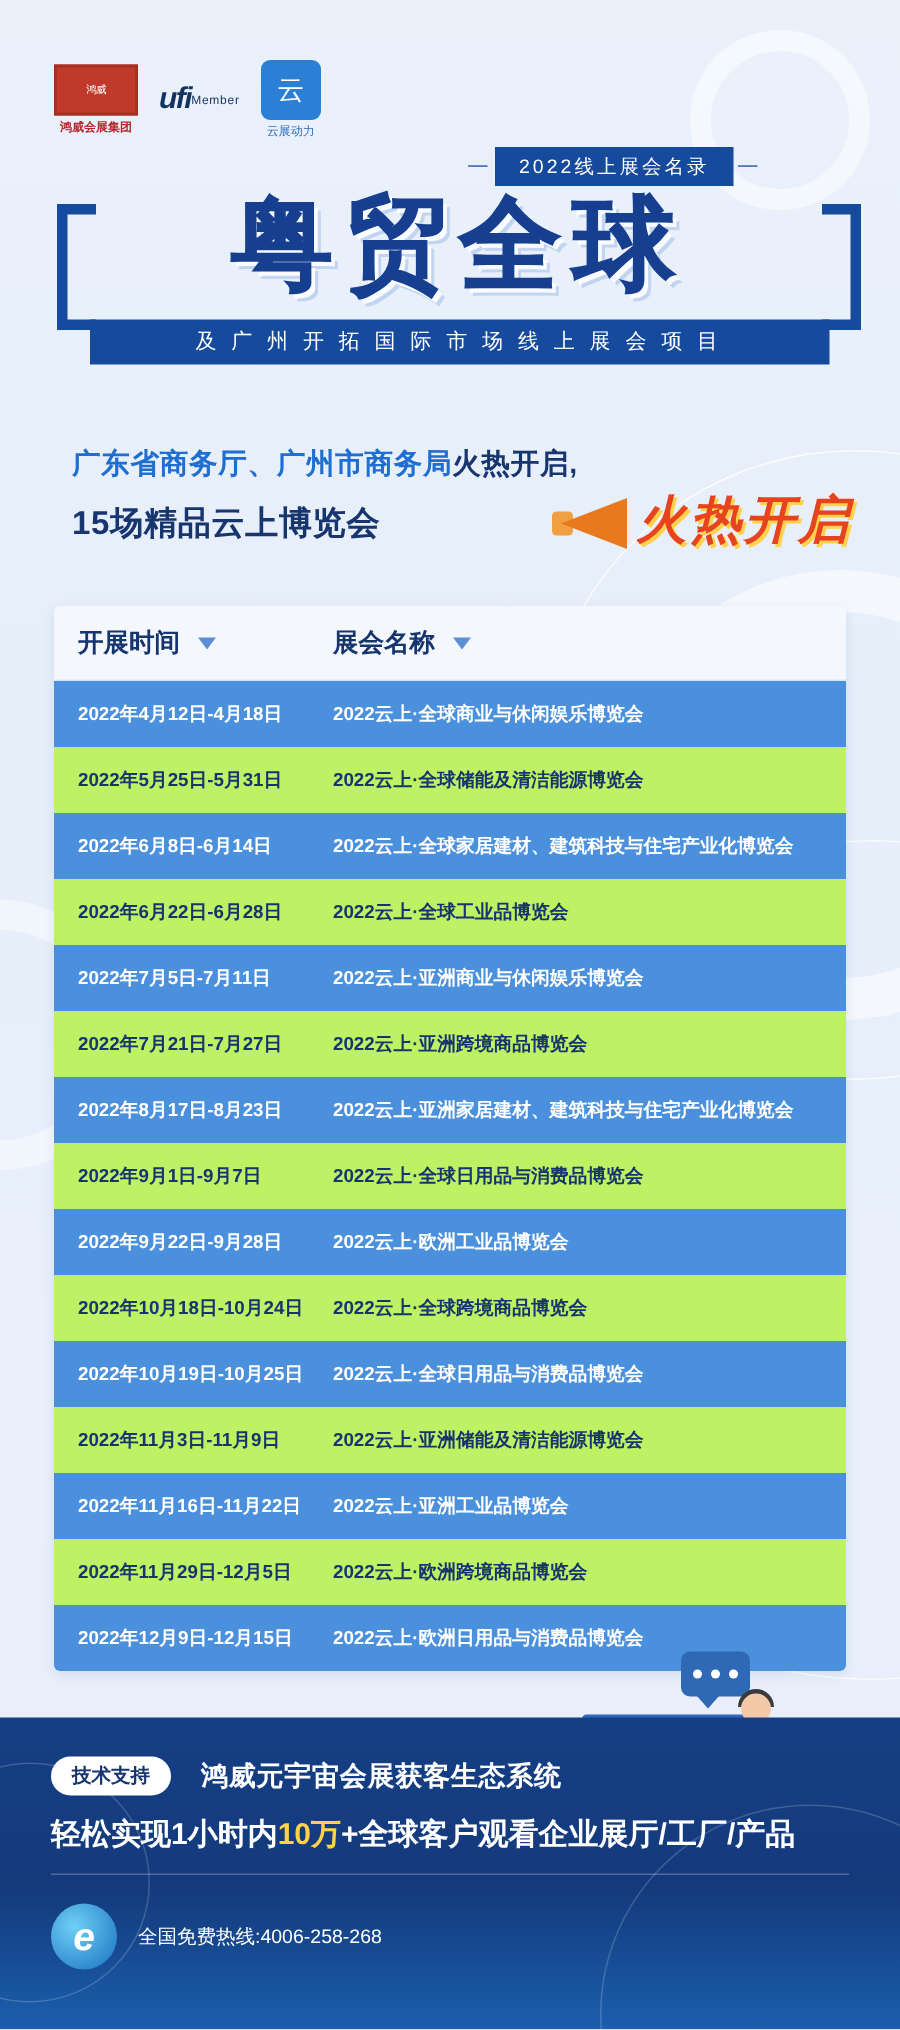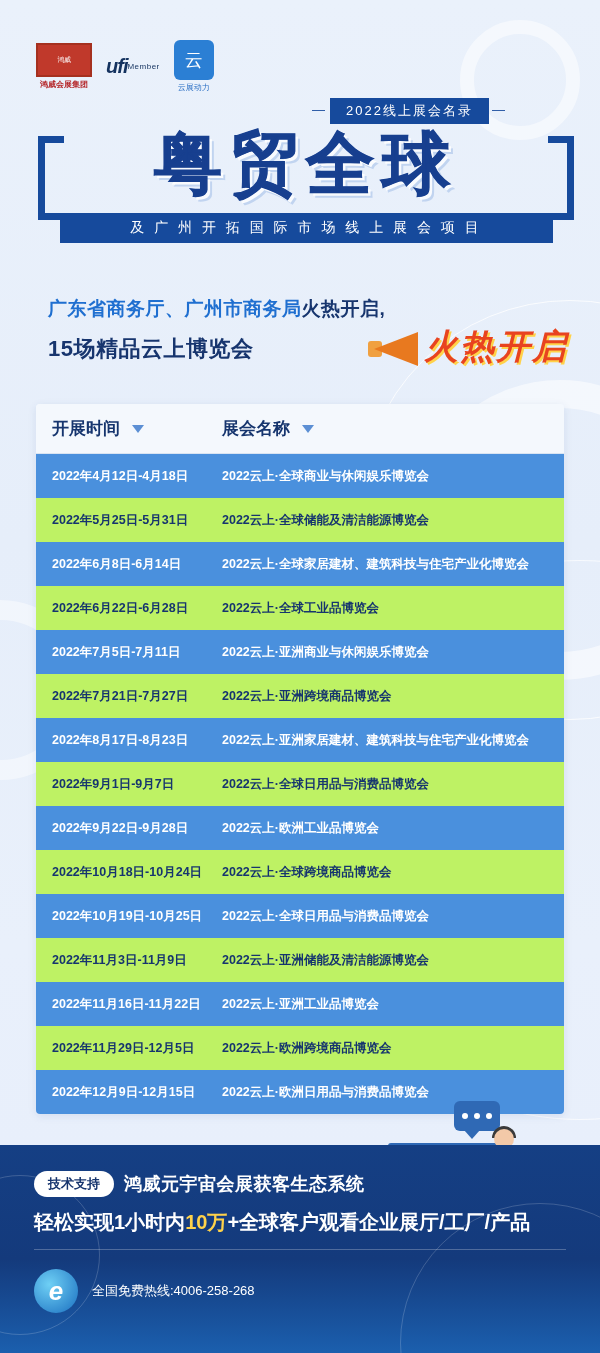--- a/index.html
+++ b/index.html
@@ -183,21 +183,21 @@
     position: absolute; left: 0; bottom: 0; width: 600px; height: 208px;
     background: linear-gradient(180deg, #153f84 0%, #143a7c 55%, #1b5fae 100%);
     overflow: hidden;
   }
   .footer .fdeco {
     position: absolute; border-radius: 50%; border: 1px solid rgba(255,255,255,0.18);
   }
   .fd1 { width: 280px; height: 280px; right: -80px; bottom: -130px; border-width: 30px; border-color: rgba(255,255,255,0.08);}
   .fd2 { width: 160px; height: 160px; left: -60px; top: 30px; border-width: 1px; }
   .footer-top {
-    position: absolute; top: 26px; left: 34px; display: flex; align-items: center; gap: 10px;
+    position: absolute; top: 26px; left: 34px; display: flex; align-items: center; gap: 20px;
   }
   .support-badge {
     background: #ffffff; color: #17356e; font-size: 13px; font-weight: bold;
     border-radius: 13px; padding: 4px 14px; white-space: nowrap;
   }
   .support-title { color: #ffffff; font-size: 18px; font-weight: bold; letter-spacing: 0.5px; }
   .footer-sub {
     position: absolute; top: 64px; left: 34px; color: #ffffff; font-size: 20px; font-weight: bold;
   }
   .footer-sub .hl { color: #ffd24a; }

